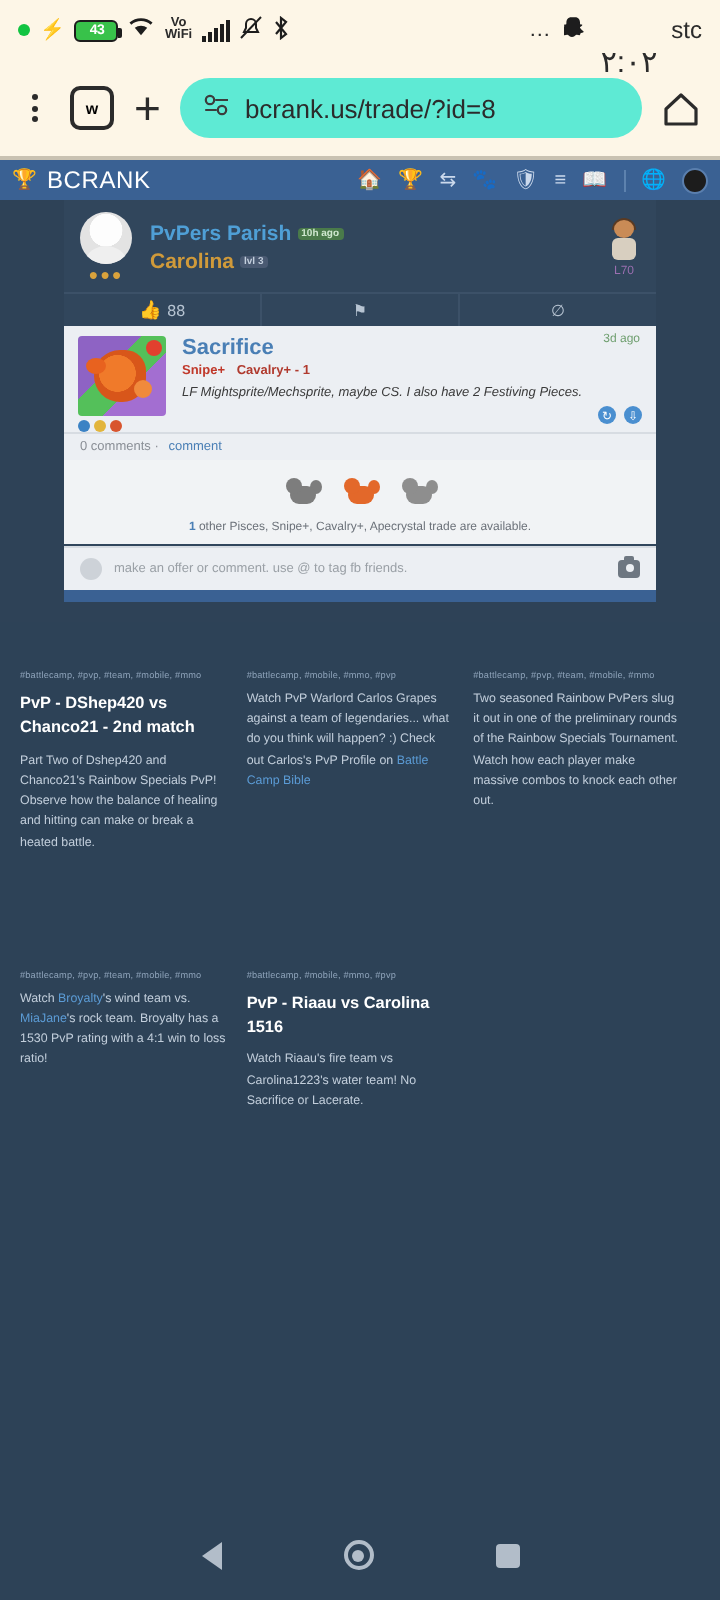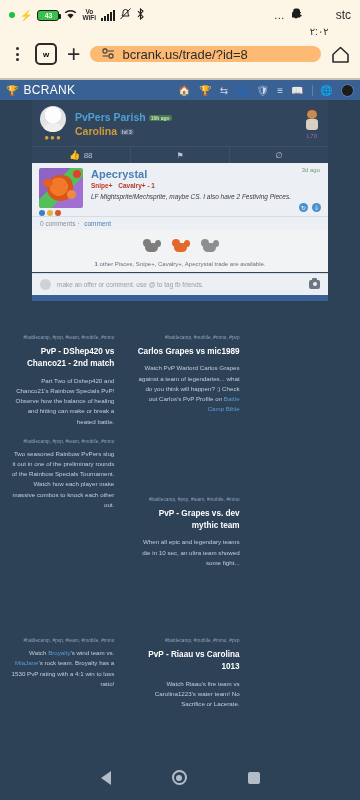--- a/index.html
+++ b/index.html
@@ -25,37 +25,37 @@
     display:flex; align-items:center; justify-content:center; position:relative;
     background:#38c24a;
   }
   .batt:after{content:"";position:absolute;right:-3px;top:3px;width:2px;height:5px;background:#1d1d1d;border-radius:0 1px 1px 0;}
   .batt span{ font-size:7px;color:#fff;font-weight:bold;letter-spacing:-.3px; }
   .vowifi{ font-size:6.5px;line-height:6px;font-weight:bold;text-align:center; }
   .bars{ display:flex; align-items:flex-end; gap:1px; height:11px; }
   .bars i{ width:2px; background:#1d1d1d; display:block; }
   .bars i:nth-child(1){height:3px}.bars i:nth-child(2){height:5px}
   .bars i:nth-child(3){height:7px}.bars i:nth-child(4){height:9px}.bars i:nth-child(5){height:11px}
-  .clock{ font-size:10px;margin-top:32px; }
+  .clock{ font-size:15px;margin-top:32px; }
   .carrier{ font-size:12px; }
 
   
   .browserbar{
     height:50px;background:#fdf6e7;display:flex;align-items:center;
     padding:0 10px;gap:10px;border-bottom:2px solid #c9c2b2;
   }
   .kebab{ display:flex;flex-direction:column;gap:2.5px;padding:4px 6px;cursor:pointer; }
   .kebab i{width:3px;height:3px;border-radius:50%;background:#2b2b2b;display:block;}
   .tabbox{
     width:22px;height:22px;border:2px solid #2b2b2b;border-radius:5px;
     display:flex;align-items:center;justify-content:center;font-size:8px;font-weight:bold;
   }
   .plus{ font-size:23px;font-weight:300;line-height:1; color:#2b2b2b;}
   .urlbar{
-    flex:1;height:16px;background:#fdba74;border-radius:15px;
+    flex:1;height:30px;background:#5eead4;border-radius:15px;
     display:flex;align-items:center;gap:7px;padding:0 12px;overflow:hidden;
   }
   .urltext{ font-size:13px;color:#2b2b2b;white-space:nowrap;overflow:hidden; }
   .home-ic svg{ display:block; }
 
   
   .sitehdr{
     height:20px;background:#3a6193;display:flex;align-items:center;
     padding:0 6px;gap:5px;
   }
@@ -154,21 +154,21 @@
   }
   .oav{ width:11px;height:11px;border-radius:50%;background:#cdd2d8; }
   .offerinput{ flex:1;font-size:6.5px;color:#9aa0a6; }
   .camera{ width:11px;height:9px;background:#6e7781;border-radius:2px;position:relative; }
   .camera:before{content:"";position:absolute;left:3.5px;top:2px;width:4px;height:4px;border-radius:50%;background:#eceff3;}
   .camera:after{content:"";position:absolute;left:3px;top:-2px;width:5px;height:2px;background:#6e7781;border-radius:1px 1px 0 0;}
 
   .bluebar{ height:6px;background:#3a6193;margin:0 32px; }
 
   
-  .articles{ padding:24px 10px 0;display:flex;flex-wrap:wrap;gap:12px;text-align:right; }
+  .articles{ padding:24px 10px 0;display:flex;flex-wrap:wrap;gap:0; }
   .acard{ width:33.33%;padding:0 9px 0 0; }
   .atags{ font-size:4.6px;color:#8fa4bb;letter-spacing:.1px; }
   .atitle{ color:#fff;font-size:8.2px;font-weight:bold;margin-top:6px;line-height:1.5; }
   .adesc{ color:#c2cedb;font-size:6.2px;line-height:1.65;margin-top:5px; }
   .adesc a{ color:#5b9bd5;text-decoration:none; }
   .row2{ margin-top:58px; }
 
   
   .navbar{
     position:absolute;left:0;bottom:0;width:360px;height:45px;background:#2d4257;
@@ -322,21 +322,21 @@
             <div class="mon"></div>
               <div class="gem"></div>
           </div>
           <div class="dotsrow">
               <i class="d1"></i>
               <i class="d2"></i>
               <i class="d3"></i>
             </div>
         </div>
         <div class="cardinfo">
-          <div class="trname">Apecrystal</div>
+          <div class="trname">Sacrifice</div>
           <div class="tags">
             <span class="tag-a">Snipe+</span>
             <span class="tag-b">Cavalry+ - 1</span>
           </div>
           <div class="trdesc">LF Mightsprite/Mechsprite, maybe CS. I also have 2 Festiving Pieces.</div>
         </div>
       </div>
       <div class="cardicons">
         <span class="cicon">↻</span>
         <span class="cicon">⇩</span>
@@ -384,40 +384,34 @@
 </div>
 
 <div class="articles">
   <div class="acard">
     <div class="atags">#battlecamp, #pvp, #team, #mobile, #mmo</div>
     <div class="atitle">PvP - DShep420 vs Chanco21 - 2nd match</div>
     <div class="adesc">Part Two of Dshep420 and Chanco21's Rainbow Specials PvP! Observe how the balance of healing and hitting can make or break a heated battle.</div>
   </div>
   <div class="acard">
     <div class="atags">#battlecamp, #mobile, #mmo, #pvp</div>
-    <div class="atitle">Carlos Grapes vs mic1989</div>
     <div class="adesc"><span>Watch PvP Warlord Carlos Grapes against a team of legendaries... what do you think will happen? :) Check out Carlos's PvP Profile on </span><a href="#">Battle Camp Bible</a></div>
   </div>
   <div class="acard">
     <div class="atags">#battlecamp, #pvp, #team, #mobile, #mmo</div>
     <div class="adesc">Two seasoned Rainbow PvPers slug it out in one of the preliminary rounds of the Rainbow Specials Tournament. Watch how each player make massive combos to knock each other out.</div>
   </div>
 
   <div class="acard row2">
     <div class="atags">#battlecamp, #pvp, #team, #mobile, #mmo</div>
-    <div class="atitle">PvP - Grapes vs. dev mythic team</div>
-    <div class="adesc">When all epic and legendary teams die in 10 sec, an ultra team showed some fight...</div>
-  </div>
-  <div class="acard row2">
-    <div class="atags">#battlecamp, #pvp, #team, #mobile, #mmo</div>
     <div class="adesc"><span>Watch </span><a href="#">Broyalty</a><span>'s wind team vs. </span><a href="#">MiaJane</a><span>'s rock team. Broyalty has a 1530 PvP rating with a 4:1 win to loss ratio!</span></div>
   </div>
   <div class="acard row2">
     <div class="atags">#battlecamp, #mobile, #mmo, #pvp</div>
-    <div class="atitle">PvP - Riaau vs Carolina 1013</div>
+    <div class="atitle">PvP - Riaau vs Carolina 1516</div>
     <div class="adesc">Watch Riaau's fire team vs Carolina1223's water team! No Sacrifice or Lacerate.</div>
   </div>
 </div>
 
 <div class="navbar">
   <div class="nb-back"></div>
   <div class="nb-home"></div>
   <div class="nb-rec"></div>
 </div>
 

